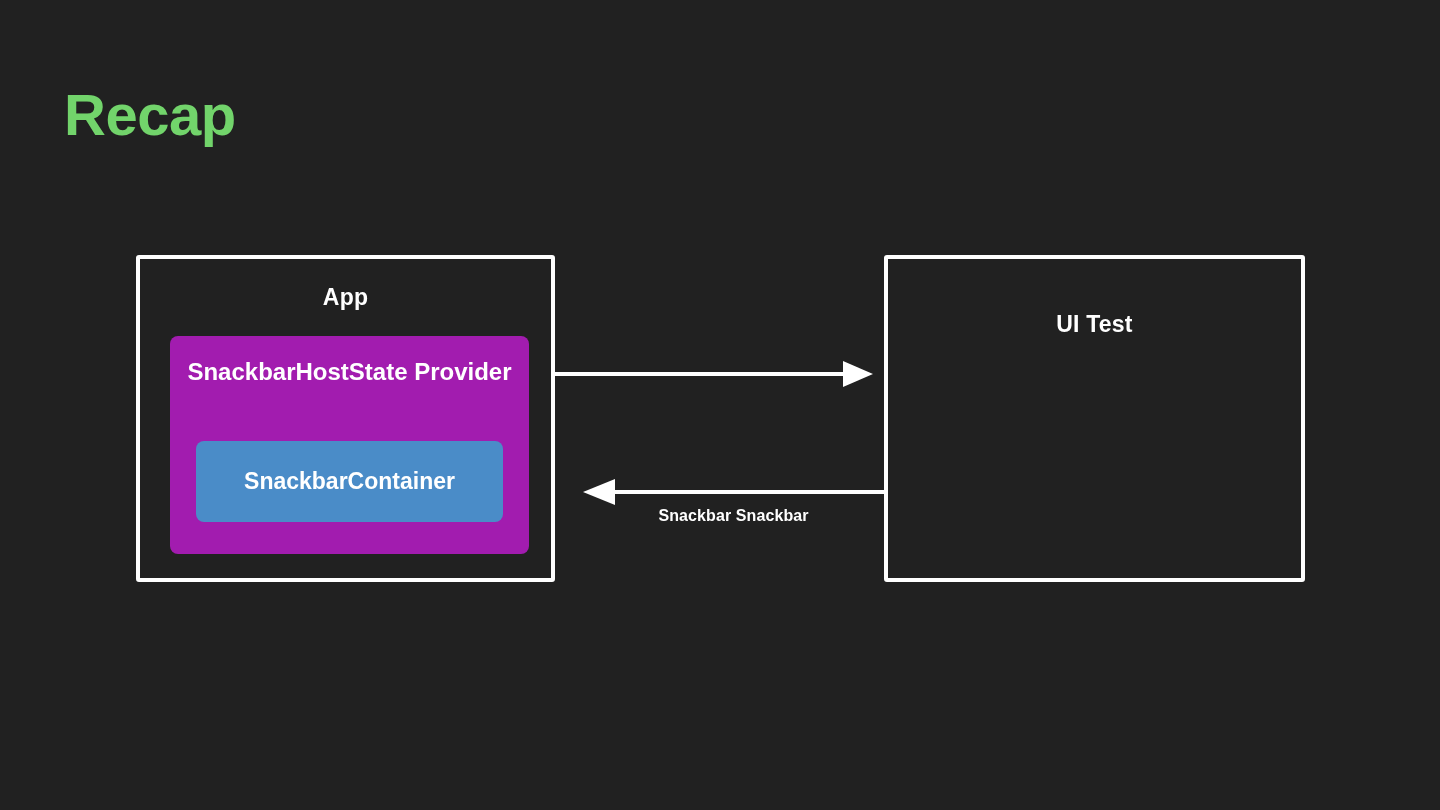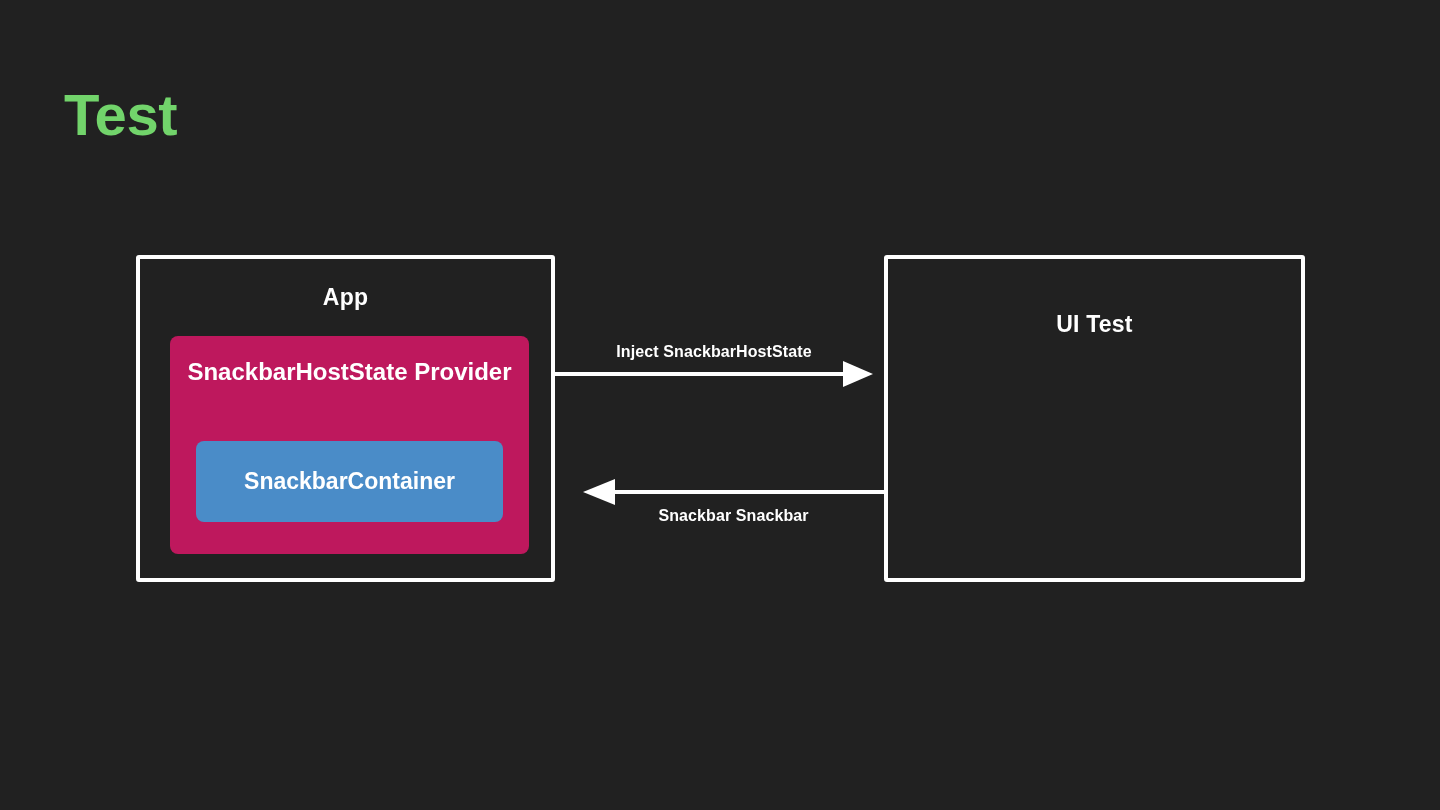--- a/index.html
+++ b/index.html
@@ -50,21 +50,21 @@
     position:absolute;
     border-radius:7px;
     display:flex;
     align-items:center;
     justify-content:center;
     text-align:center;
     color:#FFFFFF;
     font-weight:700;
     line-height:1.18;
   }
-  .node-dark  { background:#be185d; }
+  .node-dark  { background:#a21caf; }
   .node-light { background:#4A8CC8; }
 
   
   #group-app { left:136px; top:255px; width:419px; height:327px; }
   #group-app .group-label { top:25px; font-size:23px; }
   #node-provider {
     left:30px; top:77px; width:359px; height:218px;
     font-size:24px;
     align-items:flex-start;
     padding-top:22px;
@@ -102,42 +102,41 @@
   #arrow-inject-svg   { left:555px; top:358px;  width:318px; height:32px; }
   #arrow-inject-label { left:555px; top:343px;  width:318px; }
   #arrow-dismiss-svg  { left:581px; top:476px;  width:305px; height:32px; }
   #arrow-dismiss-label{ left:581px; top:507px;  width:305px; }
 </style>
 </head>
 <body>
 
 <div id="slide">
 
-  <div id="slide-title">Test</div>
+  <div id="slide-title">Recap</div>
 
   <div class="group-box" id="group-app">
 
     <div class="group-label">App</div>
 
     <div class="node node-dark" id="node-provider">
       <span>SnackbarHostState Provider</span>
 
       <div class="node node-light" id="node-container">
         <span>SnackbarContainer</span>
       </div>
     </div>
   </div>
 
   <div class="group-box" id="group-uitest">
 
     <div class="group-label">UI Test</div>
 
   </div>
 
-  <div class="arrow-label" id="arrow-inject-label">Inject SnackbarHostState</div>
 
   <svg class="arrow-svg" id="arrow-inject-svg" viewBox="0 0 318 32">
     <line x1="0" y1="16" x2="292" y2="16" stroke="#FFFFFF" stroke-width="4"></line>
     <polygon points="288,3 318,16 288,29" fill="#FFFFFF"></polygon>
   </svg>
 
   <svg class="arrow-svg" id="arrow-dismiss-svg" viewBox="0 0 305 32">
     <line x1="30" y1="16" x2="305" y2="16" stroke="#FFFFFF" stroke-width="4"></line>
     <polygon points="34,3 2,16 34,29" fill="#FFFFFF"></polygon>
   </svg>

